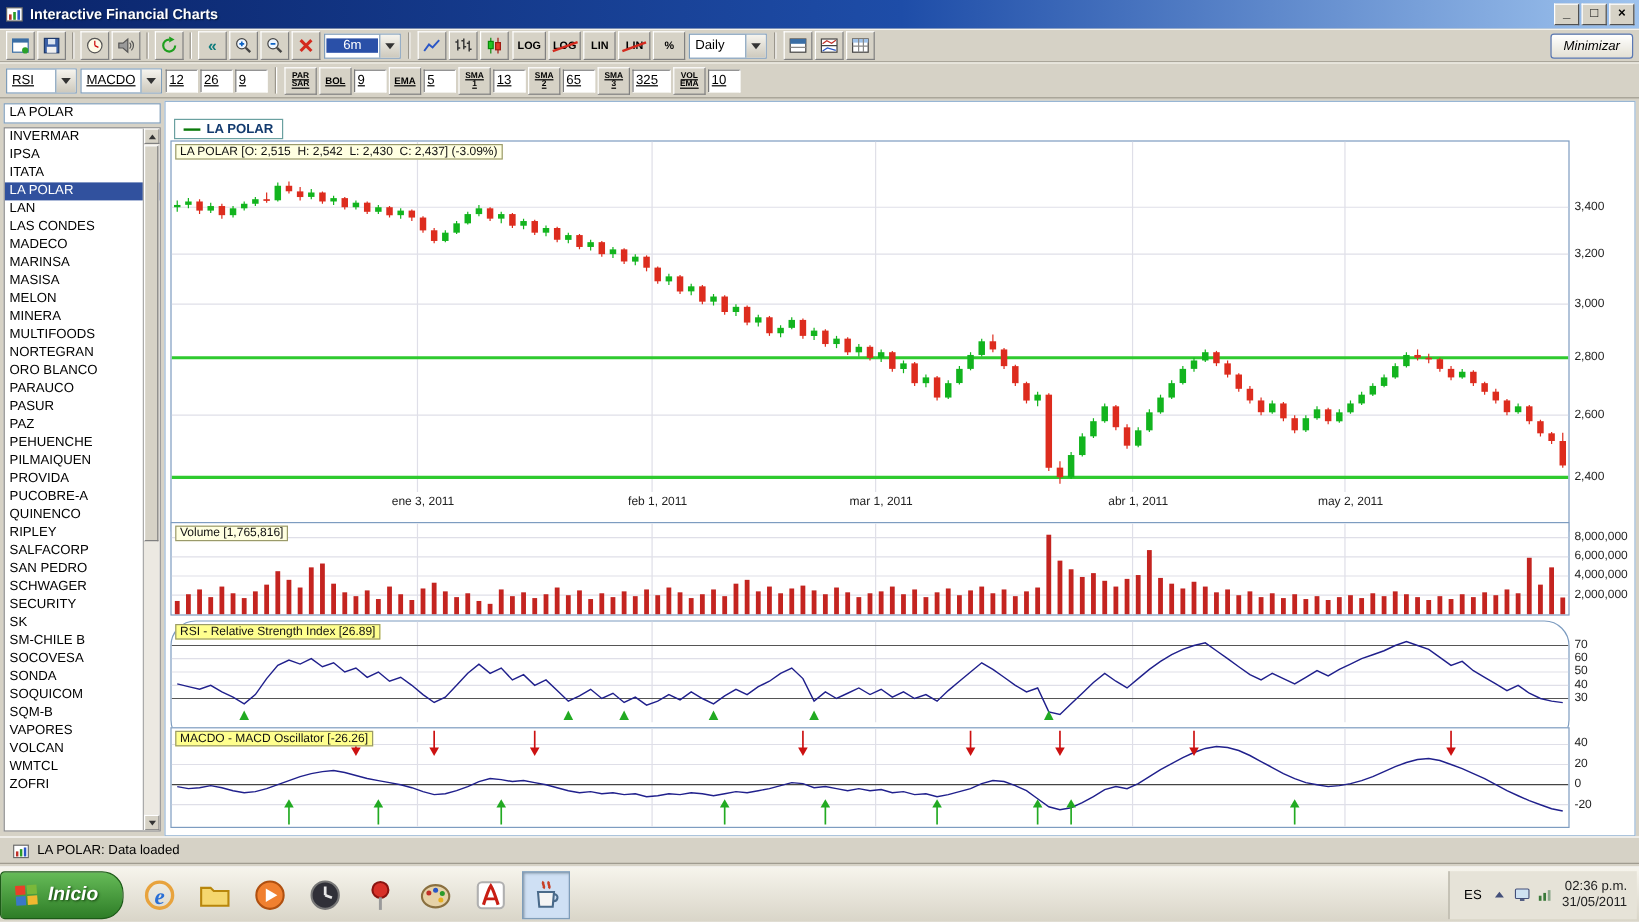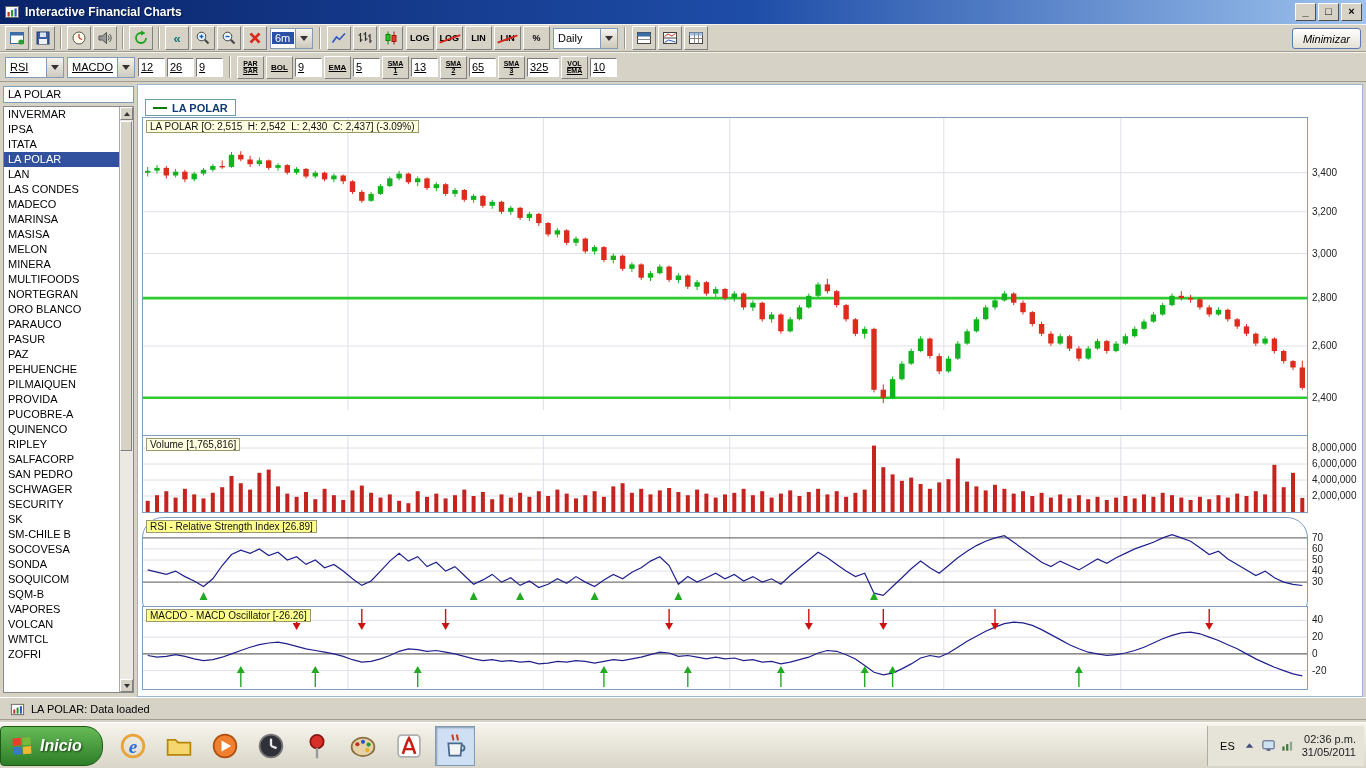--- a/index.html
+++ b/index.html
@@ -34,21 +34,21 @@
     transform:rotate(-20deg); }
   .tbtn.tool { width:27px; height:23px; font-weight:bold; font-size:8px; }
   .tbtn.tool.two span { white-space:pre-line; font-size:7px; line-height:7.5px; text-align:center; }
   .ticon { display:inline-flex; }
   .tinput { width:27px; height:19px; border:1px solid; border-color:#7a7a7a #fff #fff #7a7a7a;
     background:#fff; font-size:11px; font-family:inherit; padding:0 2px; }
   .tinput.wide { width:32px; }
   .combo { height:21px; border:1px solid #7f9db9; background:#fff; display:inline-flex;
     align-items:center; font-size:11px; }
   .combo .val { padding:0 4px; min-width:26px; }
-  .combo .val.hl { background:#2a50a8; color:#fff; margin:1px; padding:0 3px; min-width:22px; }
+  .combo .val.hl { background:#2a50a8; color:#fff; margin:1px; padding:0 14px; min-width:22px; }
   .combo .val.wide { min-width:46px; }
   .combo .drop { width:17px; align-self:stretch; background:linear-gradient(#f6f4ee,#cdc9bd);
     border-left:1px solid #7f9db9; display:flex; align-items:center; justify-content:center; }
   .tri { width:0; height:0; border-left:4px solid transparent; border-right:4px solid transparent;
     border-top:5px solid #333; }
   .tri.up { border-top:none; border-bottom:5px solid #333; }
   .minimizar { position:absolute; right:5px; top:3px; height:21px; padding:0 10px; font-size:11px;
     font-family:inherit; background:linear-gradient(#ffffff,#e3e0d4); border:1px solid #5a78b4;
     border-radius:3px;font-style:italic; }
 
@@ -705,20 +705,27 @@
             <rect x="1128.7" y="220.6" width="5.4" height="12.4" fill="#dd2c1e"></rect>
             <line x1="1140.7" y1="231.8" x2="1140.7" y2="245.7" stroke="#dd2c1e"></line>
             <rect x="1138.0" y="233.0" width="5.4" height="10.1" fill="#dd2c1e"></rect>
             <line x1="1150.0" y1="241.9" x2="1150.0" y2="252.1" stroke="#dd2c1e"></line>
             <rect x="1147.3" y="243.1" width="5.4" height="6.4" fill="#dd2c1e"></rect>
             <line x1="1159.3" y1="242.6" x2="1159.3" y2="271.7" stroke="#dd2c1e"></line>
             <rect x="1156.6" y="249.5" width="5.4" height="20.4" fill="#dd2c1e"></rect>
           </svg>
         </div>
     </div>
+    <div id="xlabels">
+        <div class="xlab" style="left: 169.52px;">ene 3, 2011</div>
+        <div class="xlab" style="left: 365.072px;">feb 1, 2011</div>
+        <div class="xlab" style="left: 551.312px;">mar 1, 2011</div>
+        <div class="xlab" style="left: 765.488px;">abr 1, 2011</div>
+        <div class="xlab" style="left: 942.416px;">may 2, 2011</div>
+      </div>
     <div class="panel" id="vol-panel">
       <div class="plabel">Volume [1,765,816]</div>
       <div id="vol-svg" class="psvg">
           <svg width="1164" height="76" viewBox="0 0 1164 76">
             <line x1="204.9" y1="0" x2="204.9" y2="76" stroke="#dfdfe8"></line>
             <line x1="400.4" y1="0" x2="400.4" y2="76" stroke="#dfdfe8"></line>
             <line x1="586.7" y1="0" x2="586.7" y2="76" stroke="#dfdfe8"></line>
             <line x1="800.8" y1="0" x2="800.8" y2="76" stroke="#dfdfe8"></line>
             <line x1="977.8" y1="0" x2="977.8" y2="76" stroke="#dfdfe8"></line>
             <line x1="0" y1="12.0" x2="1164" y2="12.0" stroke="#dfdfe8"></line>

